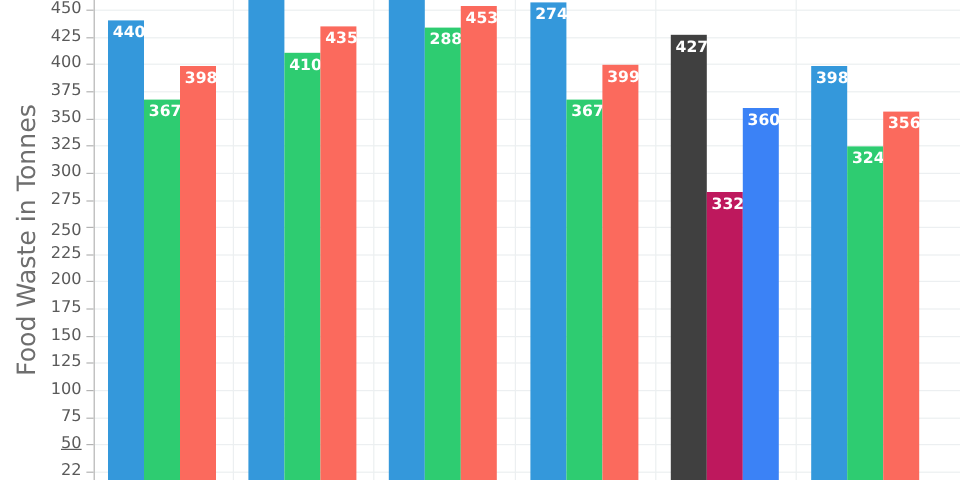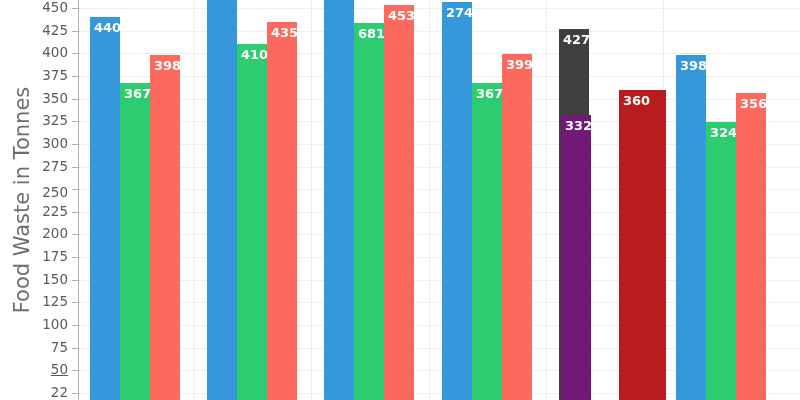--- a/index.html
+++ b/index.html
@@ -149,41 +149,41 @@
         </div>
         <div class="bar" style="left: 128px; width: 30px; height: 400px; background: rgb(52, 152, 219);"></div>
         <div class="bar" style="left: 158px; width: 30px; height: 356px; background: rgb(46, 204, 113);">
           <span class="bar-label">410</span>
         </div>
         <div class="bar" style="left: 188px; width: 30px; height: 378px; background: rgb(251, 106, 93);">
           <span class="bar-label">435</span>
         </div>
         <div class="bar" style="left: 245px; width: 30px; height: 400px; background: rgb(52, 152, 219);"></div>
         <div class="bar" style="left: 275px; width: 30px; height: 377px; background: rgb(46, 204, 113);">
-          <span class="bar-label">681</span>
+          <span class="bar-label">288</span>
         </div>
         <div class="bar" style="left: 305px; width: 30px; height: 395px; background: rgb(251, 106, 93);">
           <span class="bar-label">453</span>
         </div>
         <div class="bar" style="left: 363px; width: 30px; height: 398px; background: rgb(52, 152, 219);">
           <span class="bar-label">274</span>
         </div>
         <div class="bar" style="left: 393px; width: 30px; height: 317px; background: rgb(46, 204, 113);">
           <span class="bar-label">367</span>
         </div>
         <div class="bar" style="left: 423px; width: 30px; height: 346px; background: rgb(251, 106, 93);">
           <span class="bar-label">399</span>
         </div>
         <div class="bar" style="left: 480px; width: 30px; height: 371px; background: #404040;">
           <span class="bar-label">427</span>
         </div>
-        <div class="bar" style="left: 482px; width: 30px; height: 285px; background: #701a75;">
+        <div class="bar" style="left: 510px; width: 30px; height: 240px; background: #be185d;">
           <span class="bar-label">332</span>
         </div>
-        <div class="bar" style="left: 540px; width: 47px; height: 310px; background: #b91c1c;">
+        <div class="bar" style="left: 540px; width: 30px; height: 310px; background: #3b82f6;">
           <span class="bar-label">360</span>
         </div>
         <div class="bar" style="left: 597px; width: 30px; height: 345px; background: rgb(52, 152, 219);">
           <span class="bar-label">398</span>
         </div>
         <div class="bar" style="left: 627px; width: 30px; height: 278px; background: rgb(46, 204, 113);">
           <span class="bar-label">324</span>
         </div>
         <div class="bar" style="left: 657px; width: 30px; height: 307px; background: rgb(251, 106, 93);">
           <span class="bar-label">356</span>

